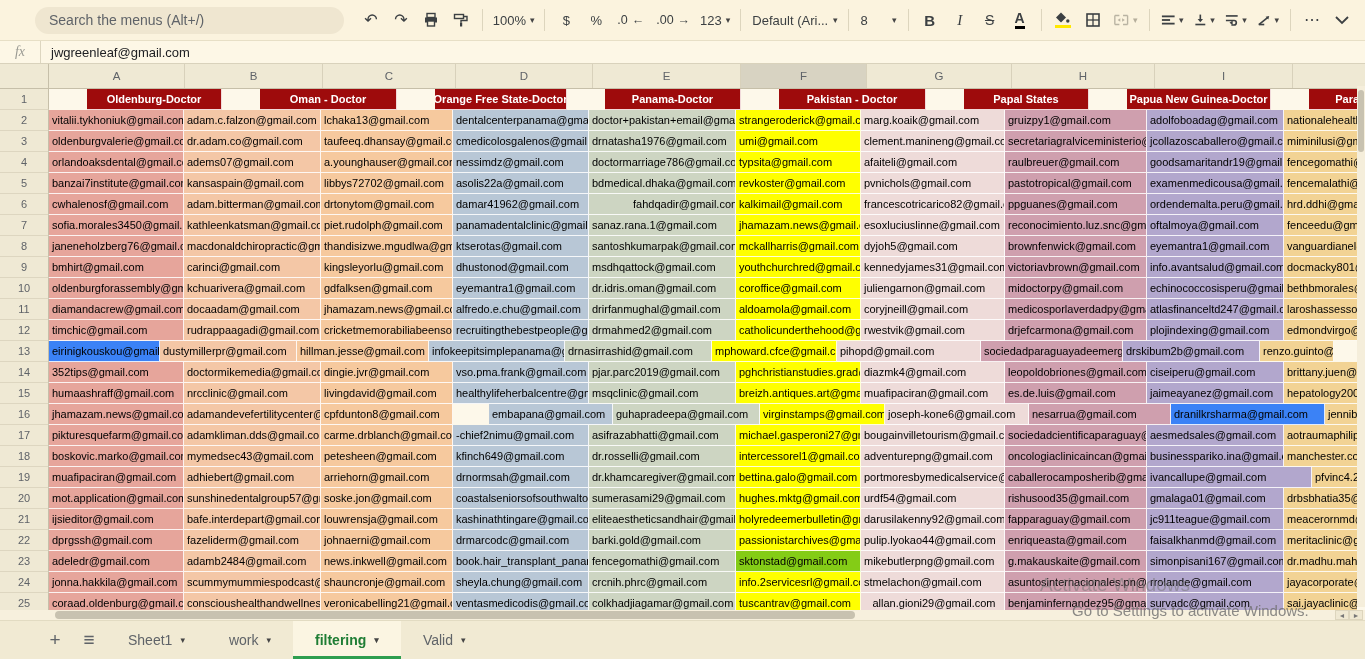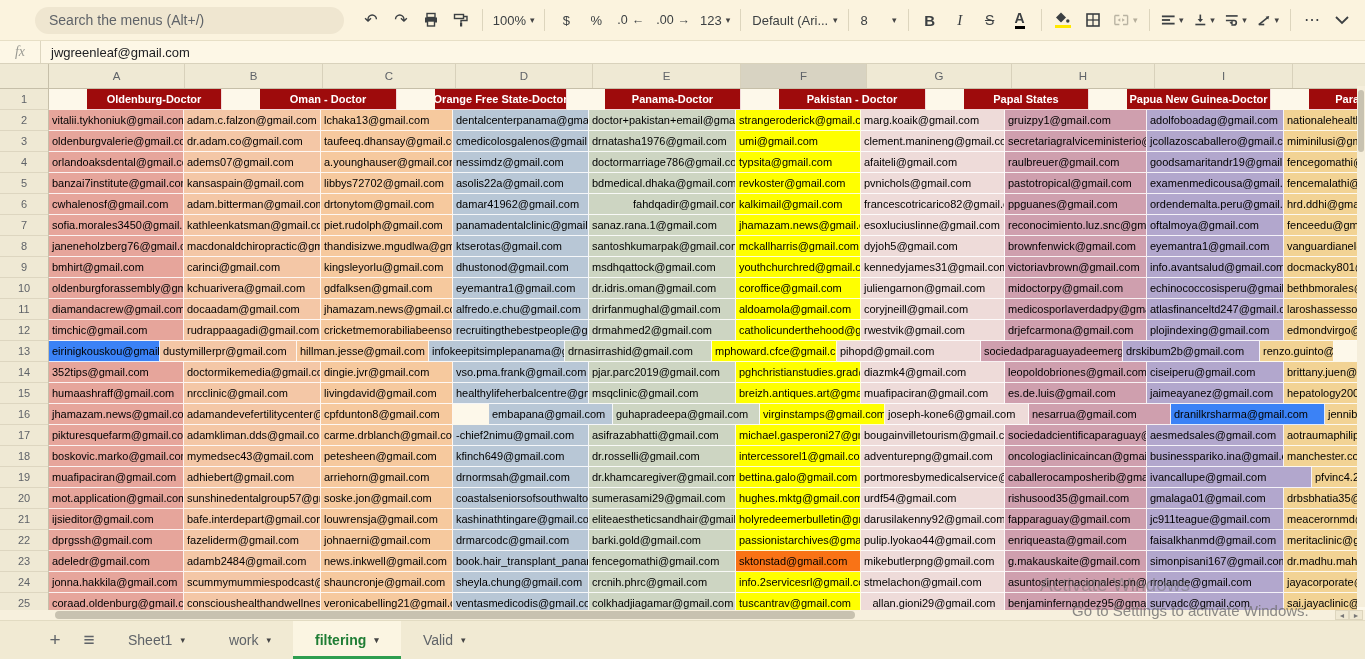--- a/index.html
+++ b/index.html
@@ -530,21 +530,21 @@
         <div class="cell" style="width: 137px; background: rgb(178, 167, 205);">faisalkhanmd@gmail.com</div>
         <div class="cell" style="width: 74px; background: rgb(242, 211, 148);">meritaclinic@gmail.com</div>
       </div>
       <div class="row">
         <div class="gut">23</div>
         <div class="cell" style="width: 135px; background: rgb(230, 165, 155);">adeledr@gmail.com</div>
         <div class="cell" style="width: 137px; background: rgb(244, 199, 166);">adamb2484@gmail.com</div>
         <div class="cell" style="width: 132px; background: rgb(246, 201, 158);">news.inkwell@gmail.com</div>
         <div class="cell" style="width: 136px; background: rgb(184, 199, 214);">book.hair_transplant_panama@gmail.com</div>
         <div class="cell" style="width: 147px; background: rgb(205, 213, 194);">fencegomathi@gmail.com</div>
-        <div class="cell" style="width: 125px; background: #f97316;">sktonstad@gmail.com</div>
+        <div class="cell" style="width: 125px; background: #84cc16;">sktonstad@gmail.com</div>
         <div class="cell" style="width: 144px; background: rgb(238, 219, 217);">mikebutlerpng@gmail.com</div>
         <div class="cell" style="width: 142px; background: rgb(207, 159, 174);">g.makauskaite@gmail.com</div>
         <div class="cell" style="width: 137px; background: rgb(178, 167, 205);">simonpisani167@gmail.com</div>
         <div class="cell" style="width: 74px; background: rgb(242, 211, 148);">dr.madhu.mah@gmail.com</div>
       </div>
       <div class="row">
         <div class="gut">24</div>
         <div class="cell" style="width: 135px; background: rgb(230, 165, 155);">jonna.hakkila@gmail.com</div>
         <div class="cell" style="width: 137px; background: rgb(244, 199, 166);">scummymummiespodcast@gmail.com</div>
         <div class="cell" style="width: 132px; background: rgb(246, 201, 158);">shauncronje@gmail.com</div>

